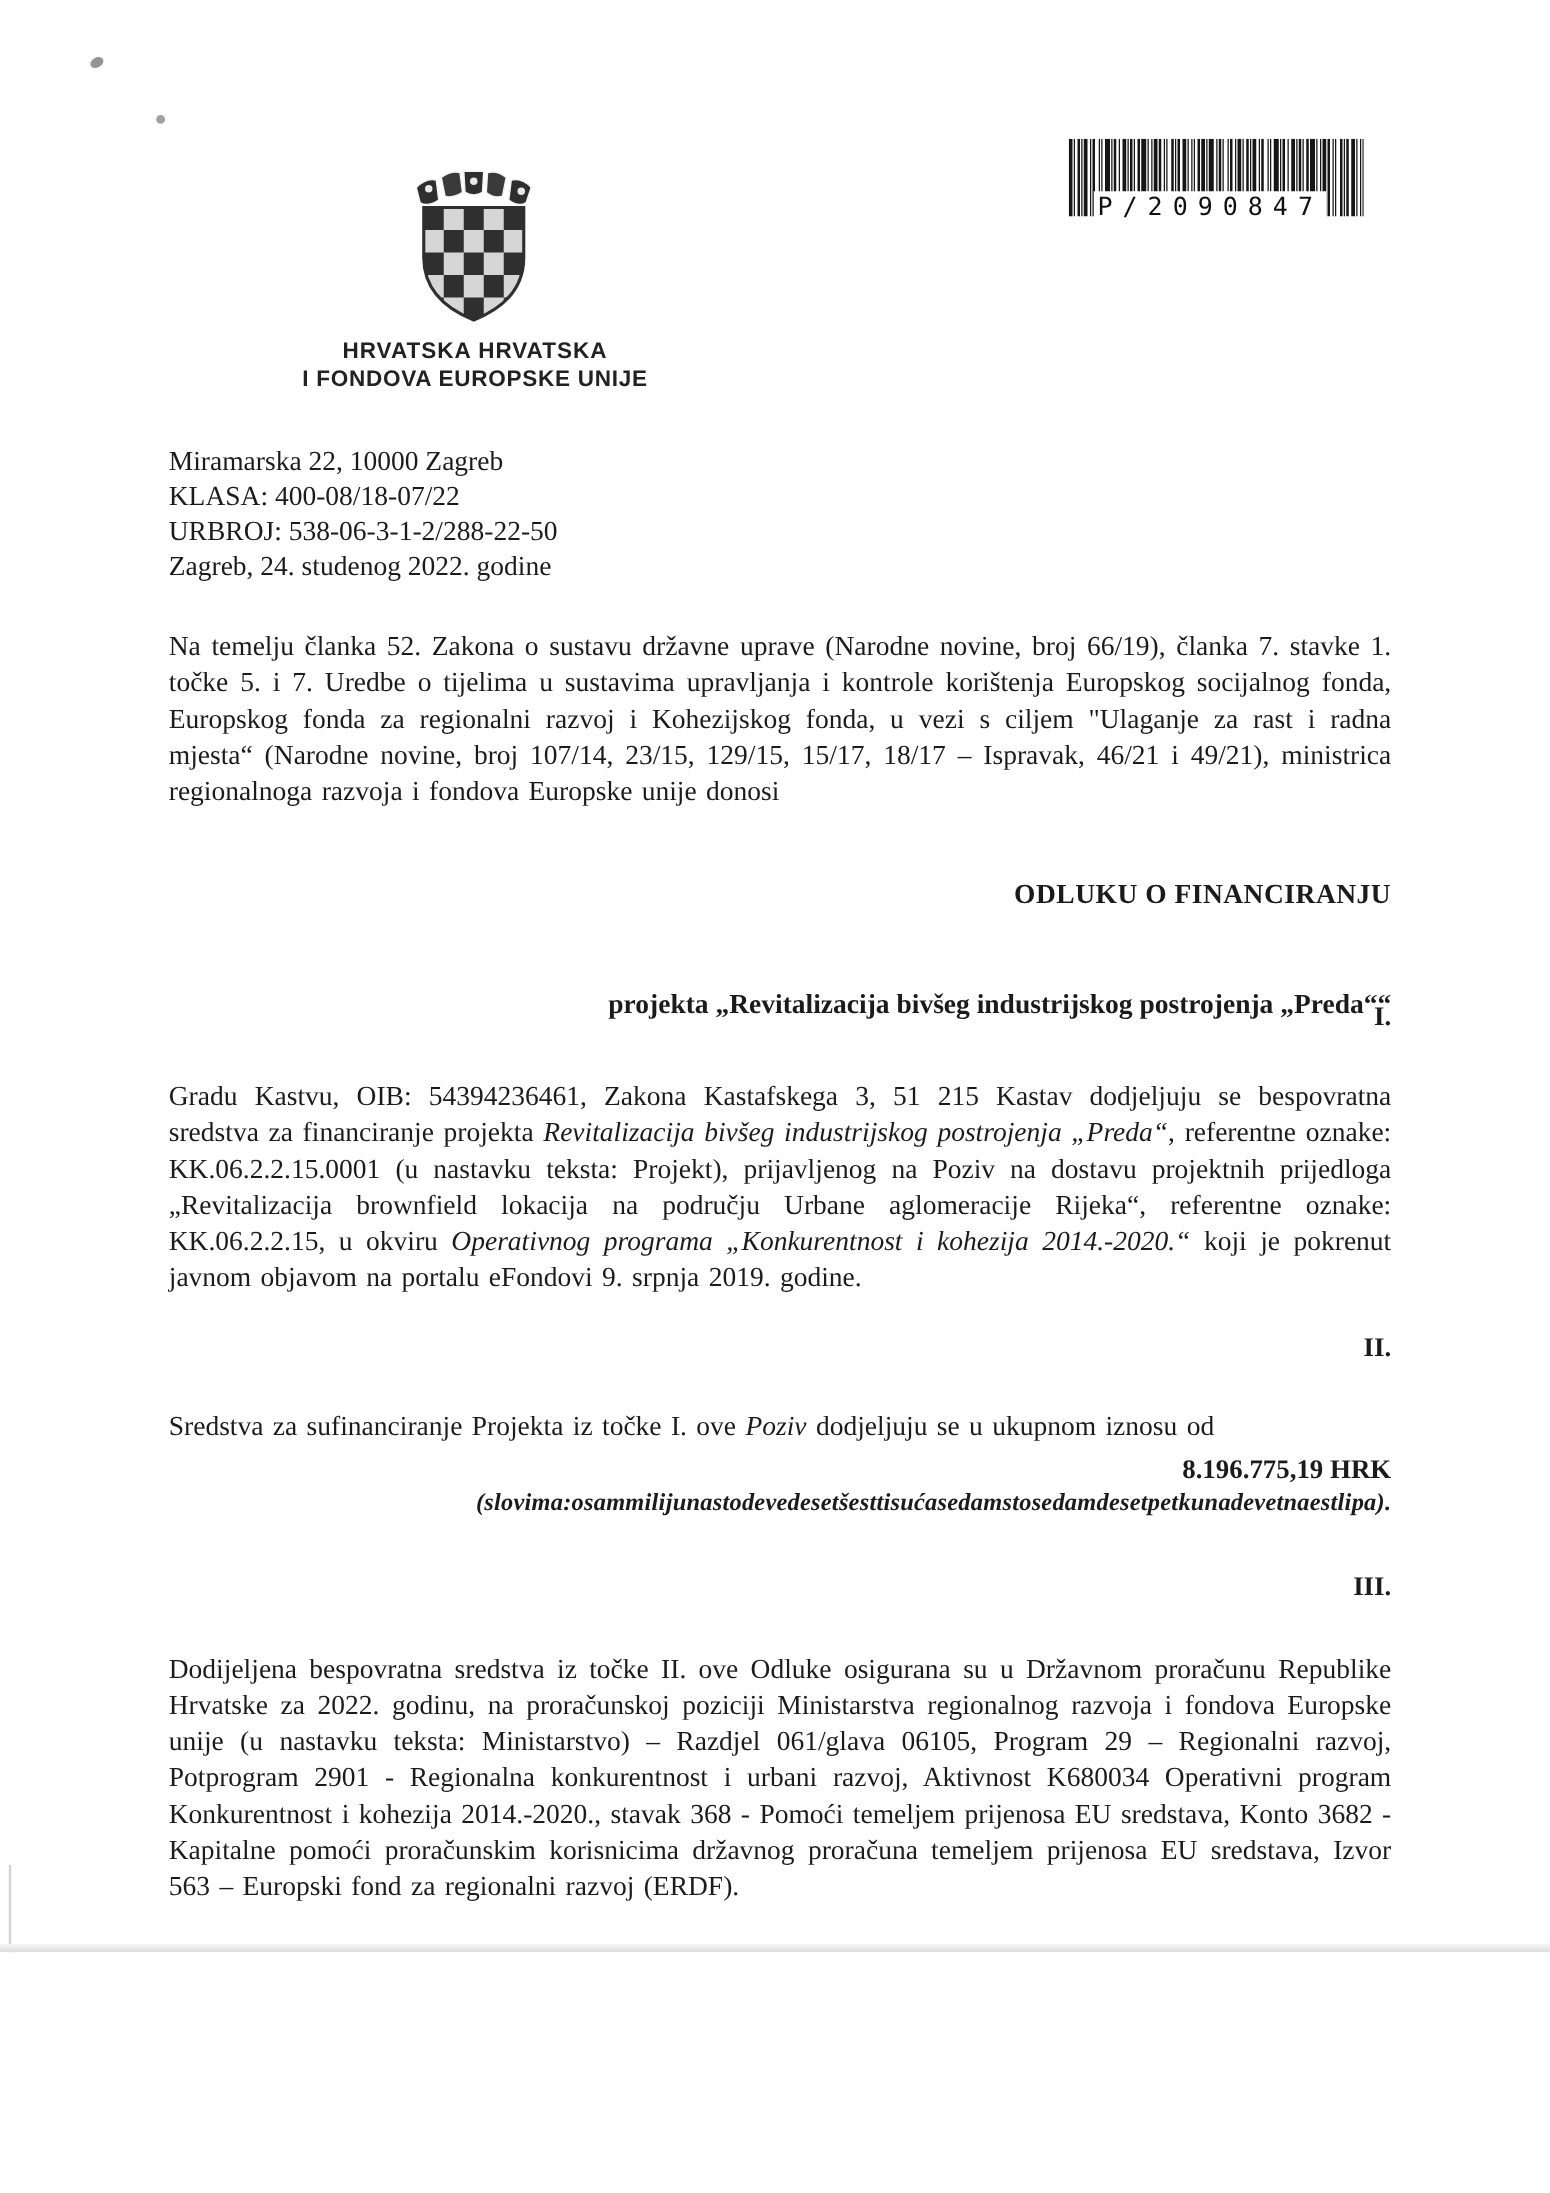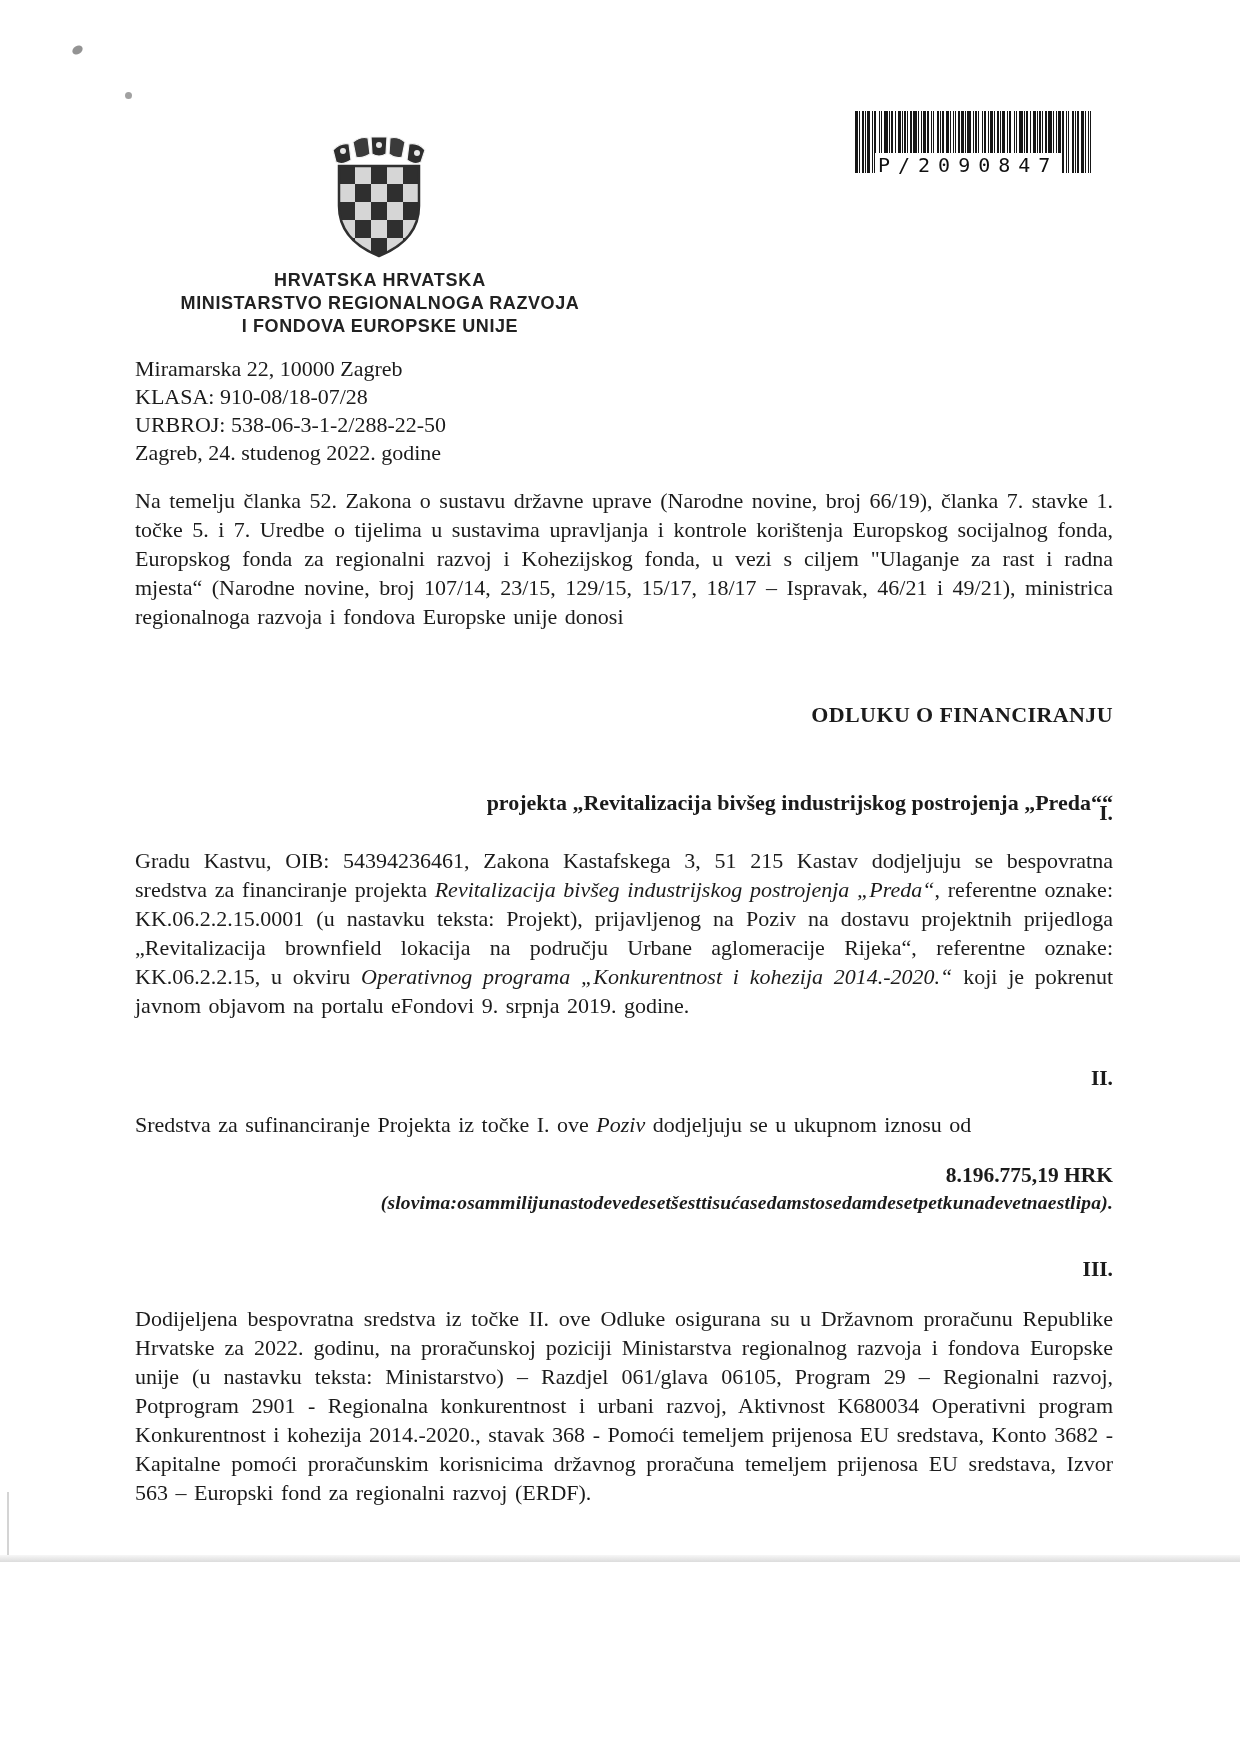--- a/index.html
+++ b/index.html
@@ -35,21 +35,21 @@
     font-family:"Liberation Sans", sans-serif;font-weight:bold;color:#222;}
   .org .l1{font-size:18px;letter-spacing:.8px;line-height:24px;}
   .org .l2{font-size:18px;letter-spacing:.6px;line-height:23px;}
   .org .l3{font-size:18px;letter-spacing:.6px;line-height:23px;}
   
   .meta{position:absolute;left:135px;top:355px;font-size:22px;line-height:28px;}
   
   .body-par{
     position:absolute;left:135px;width:978px;
     font-size:22px;line-height:29px;
-    text-align:justify;word-spacing:2px;
+    text-align:justify;word-spacing:2px;margin-top:16px;
   }
   .preamble{top:486px;}
   .center-line{
     position:absolute;left:135px;width:978px;text-align:right;
     font-weight:bold;
   }
   .title{top:702px;font-size:22px;letter-spacing:.4px;}
   .subtitle{top:790px;font-size:22px;}
   .secnum{font-size:21.5px;}
   .sec1{top:801px;}
@@ -186,27 +186,26 @@
         <rect x="226" y="0" width="3" height="62" fill="#161616"></rect>
         <rect x="230" y="0" width="1" height="62" fill="#161616"></rect>
         <rect x="233" y="0" width="1" height="62" fill="#161616"></rect>
         <rect x="235" y="0" width="1" height="62" fill="#161616"></rect>
       </svg>
     <div class="barcode-label">P/2090847</div>
   </div>
 
   <div class="org">
     <div class="l1">HRVATSKA HRVATSKA</div>
-    <div class="l2">MINISTARSTVO REGIONALNOGA RAZVOJA</div>
     <div class="l3">I FONDOVA EUROPSKE UNIJE</div>
   </div>
 
   <div class="meta">
     <div>Miramarska 22, 10000 Zagreb</div>
-    <div>KLASA: 910-08/18-07/28</div>
+    <div>KLASA: 400-08/18-07/22</div>
     <div>URBROJ: 538-06-3-1-2/288-22-50</div>
     <div>Zagreb, 24. studenog 2022. godine</div>
   </div>
 
   <div class="body-par preamble">Na temelju članka 52. Zakona o sustavu državne uprave (Narodne novine, broj 66/19), članka 7. stavke 1. točke 5. i 7. Uredbe o tijelima u sustavima upravljanja i kontrole korištenja Europskog socijalnog fonda, Europskog fonda za regionalni razvoj i Kohezijskog fonda, u vezi s ciljem "Ulaganje za rast i radna mjesta“ (Narodne novine, broj 107/14, 23/15, 129/15, 15/17, 18/17 – Ispravak, 46/21 i 49/21), ministrica regionalnoga razvoja i fondova Europske unije donosi</div>
 
   <div class="center-line title">ODLUKU O FINANCIRANJU</div>
   <div class="center-line subtitle">projekta „Revitalizacija bivšeg industrijskog postrojenja „Preda““</div>
 
   <div class="center-line secnum sec1">I.</div>

